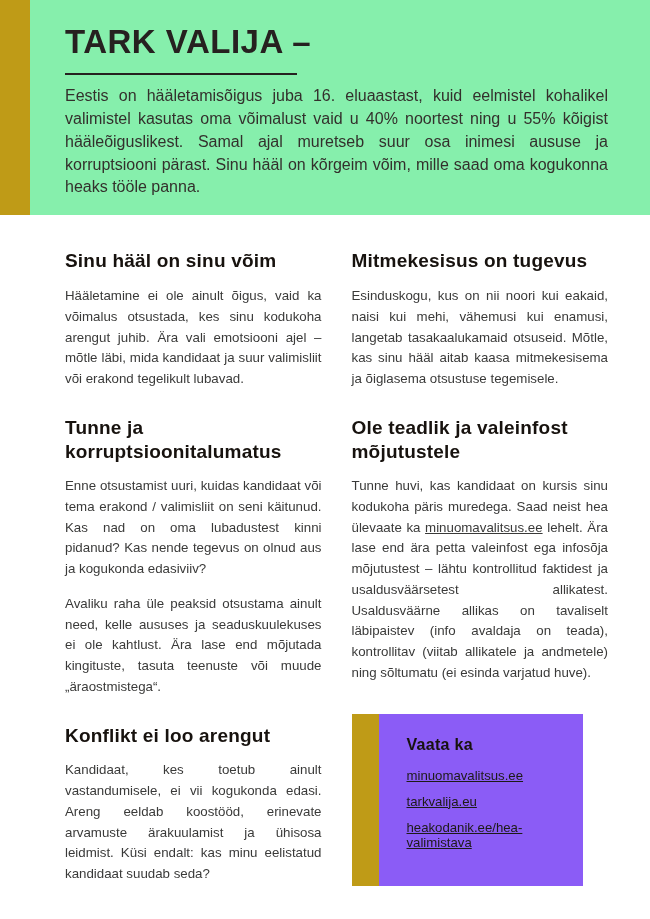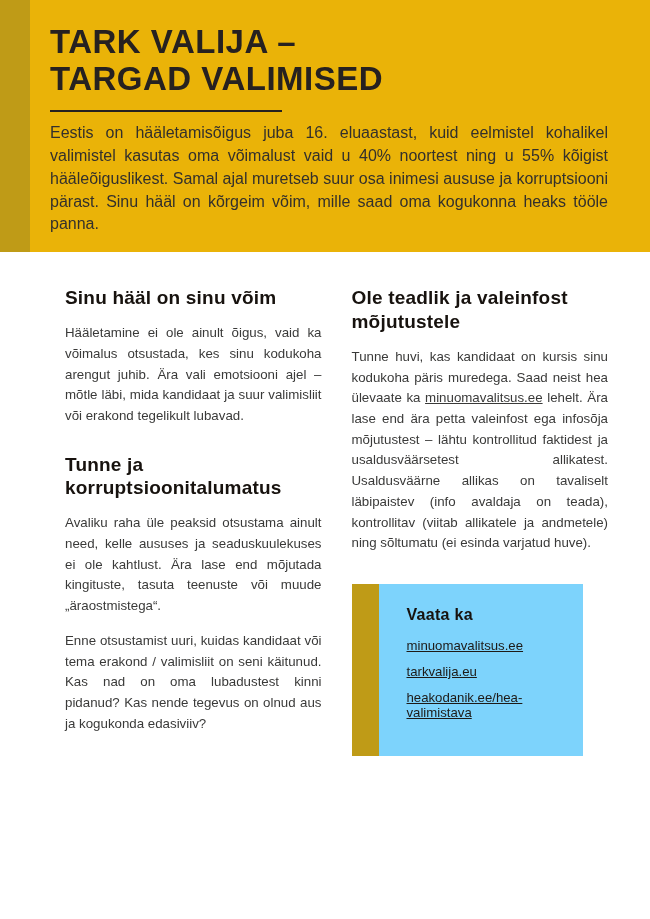--- a/index.html
+++ b/index.html
@@ -8,23 +8,23 @@
     background: #ffffff;
     font-family: "Liberation Sans", sans-serif;
     color: #3a3a39;
     overflow: hidden;
     position: relative;
   }
 
   
   .header {
     position: relative;
-    background: #eab308;
+    background: #86efac;
     box-sizing: border-box;
-    padding: 24px 42px 16px 50px;
+    padding: 24px 42px 16px 65px;
     min-height: 196px;
   }
   .gold-bar {
     position: absolute; left: 0; top: 0; bottom: 0;
     width: 30px; background: #bf9b17;
   }
   .title {
     font-size: 33px; font-weight: 800; letter-spacing: 0.5px;
     color: #262120; line-height: 1.12; margin: 0;
   }
@@ -55,21 +55,21 @@
   }
   .section p:last-child { margin-bottom: 0; }
   .inline-link { text-decoration: underline; color: #3a3a39; cursor: pointer; }
 
   
   .see-also {
     display: flex; margin-top: 30px; margin-right: 25px;
   }
   .see-also .bar { width: 27px; background: #bf9b17; flex: 0 0 27px; }
   .see-also .box-content {
-    background: #7dd3fc; flex: 1; padding: 22px 20px 24px 28px;
+    background: #8b5cf6; flex: 1; padding: 22px 20px 24px 28px;
   }
   .see-also h3 {
     margin: 0 0 14px 0; font-size: 16px; font-weight: 800; color: #17120e;
     letter-spacing: 0.3px;
   }
   .see-also a {
     display: block; font-size: 13.2px; color: #1d1a17;
     text-decoration: underline; margin: 0 0 11px 0;
   }
   .see-also a:last-child { margin-bottom: 12px; }
@@ -80,43 +80,50 @@
     padding: 14px 55px 0 70px; height: 96px;
   }
 </style>
 </head>
 <body>
 
 <div class="header">
   <div class="gold-bar"></div>
   <h1 class="title">
     <span>TARK VALIJA –</span><br>
-    <span>TARGAD VALIMISED</span>
   </h1>
   <hr class="title-rule">
   <p class="intro">Eestis on hääletamisõigus juba 16. eluaastast, kuid eelmistel kohalikel valimistel kasutas oma võimalust vaid u 40% noortest ning u 55% kõigist hääleõiguslikest. Samal ajal muretseb suur osa inimesi aususe ja korruptsiooni pärast. Sinu hääl on kõrgeim võim, mille saad oma kogukonna heaks tööle panna.</p>
 </div>
 
 <div class="main">
 
   <div class="col">
     <div class="section">
       <h2>Sinu hääl on sinu võim</h2>
       <p>Hääletamine ei ole ainult õigus, vaid ka võimalus otsustada, kes sinu kodukoha arengut juhib. Ära vali emotsiooni ajel – mõtle läbi, mida kandidaat ja suur valimisliit või erakond tegelikult lubavad.</p>
     </div>
 
     <div class="section">
       <h2>Tunne ja korruptsioonitalumatus</h2>
+      <p>Enne otsustamist uuri, kuidas kandidaat või tema erakond / valimisliit on seni käitunud. Kas nad on oma lubadustest kinni pidanud? Kas nende tegevus on olnud aus ja kogukonda edasiviiv?</p>
       <p>Avaliku raha üle peaksid otsustama ainult need, kelle aususes ja seaduskuulekuses ei ole kahtlust. Ära lase end mõjutada kingituste, tasuta teenuste või muude „äraostmistega“.</p>
-      <p>Enne otsustamist uuri, kuidas kandidaat või tema erakond / valimisliit on seni käitunud. Kas nad on oma lubadustest kinni pidanud? Kas nende tegevus on olnud aus ja kogukonda edasiviiv?</p>
     </div>
 
+    <div class="section">
+      <h2>Konflikt ei loo arengut</h2>
+      <p>Kandidaat, kes toetub ainult vastandumisele, ei vii kogukonda edasi. Areng eeldab koostööd, erinevate arvamuste ärakuulamist ja ühisosa leidmist. Küsi endalt: kas minu eelistatud kandidaat suudab seda?</p>
+    </div>
   </div>
 
   <div class="col">
+    <div class="section">
+      <h2>Mitmekesisus on tugevus</h2>
+      <p>Esinduskogu, kus on nii noori kui eakaid, naisi kui mehi, vähemusi kui enamusi, langetab tasakaalukamaid otsuseid. Mõtle, kas sinu hääl aitab kaasa mitmekesisema ja õiglasema otsustuse tegemisele.</p>
+    </div>
 
     <div class="section">
       <h2>Ole teadlik ja valeinfost mõjutustele</h2>
       <p><span>Tunne huvi, kas kandidaat on kursis sinu kodukoha päris muredega. Saad neist hea ülevaate ka </span><span class="inline-link">minuomavalitsus.ee</span><span> lehelt. Ära lase end ära petta valeinfost ega infosõja mõjutustest – lähtu kontrollitud faktidest ja usaldusväärsetest allikatest. Usaldusväärne allikas on tavaliselt läbipaistev (info avaldaja on teada), kontrollitav (viitab allikatele ja andmetele) ning sõltumatu (ei esinda varjatud huve).</span></p>
     </div>
 
     <div class="see-also">
       <div class="bar"></div>
       <div class="box-content">
         <h3>Vaata ka</h3>

